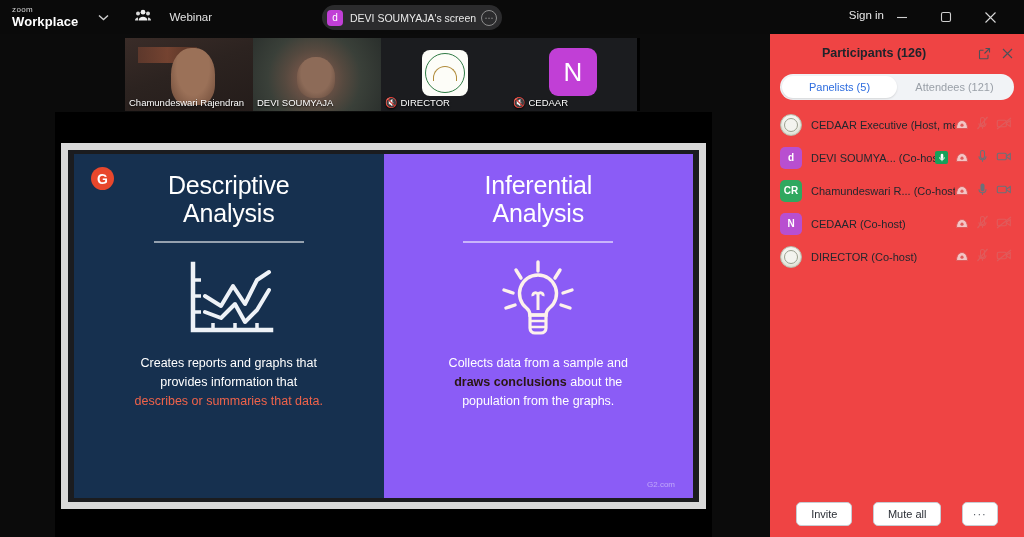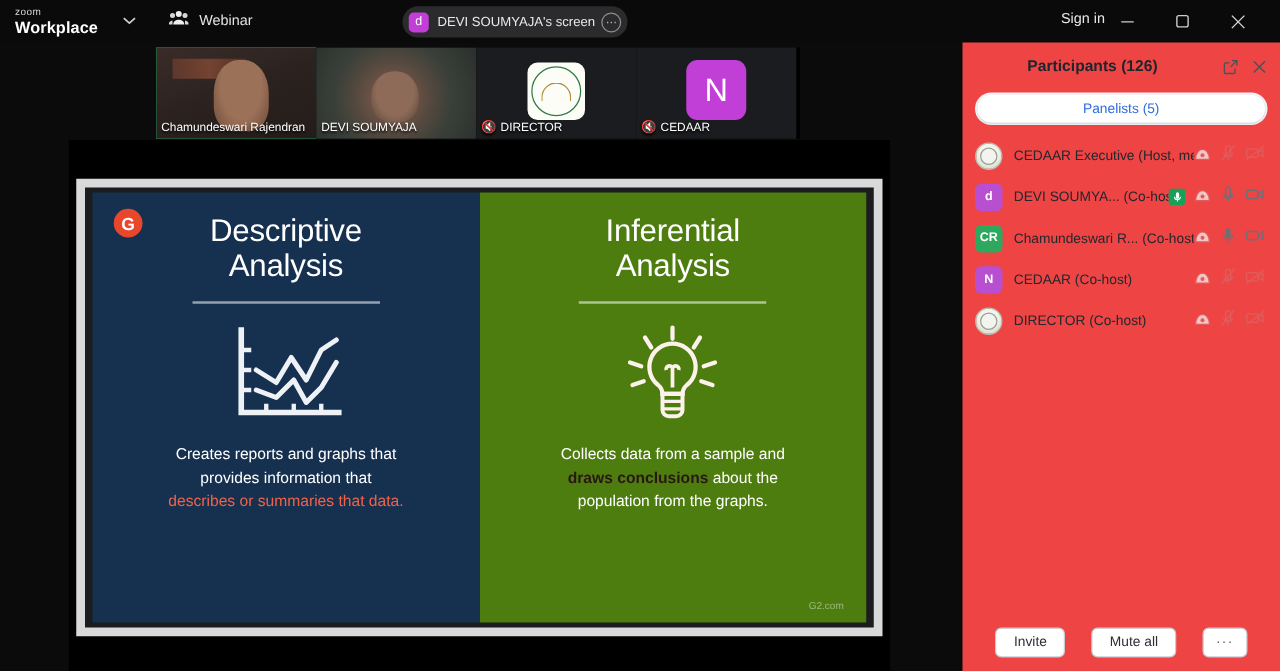--- a/index.html
+++ b/index.html
@@ -13,21 +13,21 @@
 
   
   .titlebar {
     position: absolute; top: 0; left: 0; width: 1024px; height: 34px;
     background: #0a0a0a; display: flex; align-items: center;
   }
   .brand { margin-left: 12px; line-height: 1; user-select: none; }
   .brand .zoom-small { display:block; font-size: 8px; color: #d6d6d6; letter-spacing: .4px; }
   .brand .zoom-big { display:block; font-size: 13px; font-weight: bold; color: #ffffff; letter-spacing: .1px; margin-top: 1px;}
   .chev { margin-left: 20px; color: #cfcfcf; font-size: 11px; }
-  .webinar { display: flex; align-items: center; margin-left: 26px; }
+  .webinar { display: flex; align-items: center; margin-left: 26px; gap: 10px; }
   .webinar .lbl { color: #e3e3e3; font-size: 11.5px; margin-left: 8px; }
 
   .share-pill {
     position: absolute; left: 322px; top: 5px;
     width: 180px; height: 25px; border-radius: 13px;
     background: #2b2b2d; display: flex; align-items: center; padding: 0 5px;
   }
   .share-pill .av {
     width: 16px; height: 16px; border-radius: 4px; background: #c13fd6;
     color: #fff; font-size: 10px; display:flex; align-items:center; justify-content:center;
@@ -94,21 +94,21 @@
   .slide-frame {
     position:absolute; left: 6px; top: 31px; width: 645px; height: 366px;
     background: #d9d9d9; padding: 7px;
   }
   .slide-inner {
     position:relative; width:100%; height:100%;
     background:#1b1c1f; padding: 4px 6px; display:flex;
   }
   .pane { position:relative; height:100%; }
   .pane-left { width: 50%; background:#16304f; }
-  .pane-right { width: 50%; background:#4d7c0f; }
+  .pane-right { width: 50%; background:#8b5cf6; }
 
   .g2badge {
     position:absolute; left: 17px; top: 13px; width: 23px; height: 23px; border-radius:50%;
     background:#e8472c; color:#fff; font-weight:bold; font-size:14px;
     display:flex; align-items:center; justify-content:center;
   }
 
   .pane h2 {
     text-align:center; color:#fff; font-weight:normal; font-size: 25px; line-height: 1.13;
     margin-top: 17px; letter-spacing: -.2px;
@@ -316,20 +316,21 @@
       </span>
       <span class="cls">
         <svg width="13" height="13" viewBox="0 0 13 13">
             <path d="M2 2 11 11 M11 2 2 11" stroke="#4c5158" stroke-width="1.15"></path>
           </svg>
       </span>
     </div>
 
     <div class="tabs">
       <div class="tab sel">Panelists (5)</div>
+      <div class="tab">Attendees (121)</div>
     </div>
 
     <div class="plist">
 
       <div class="prow">
         <span class="pav photo">
             <span class="mini-ring"></span>
           </span>
         <span class="pname">CEDAAR Executive (Host, me)</span>
         <span class="picons">

